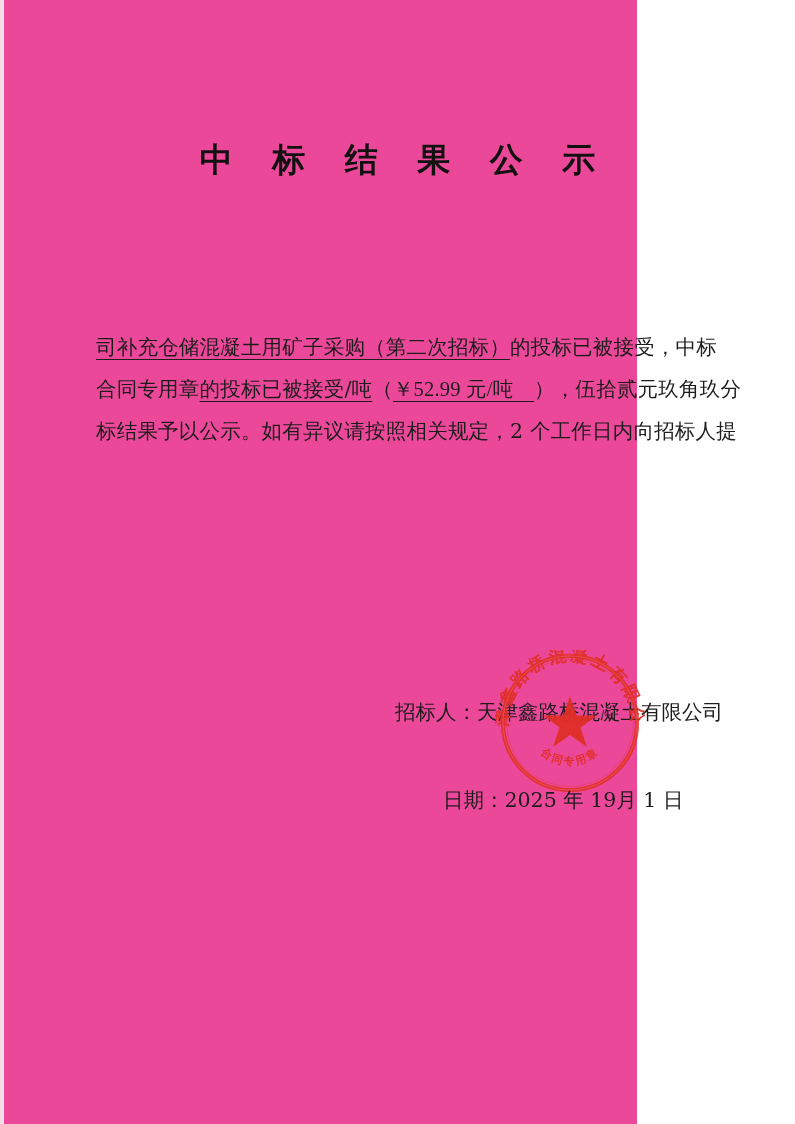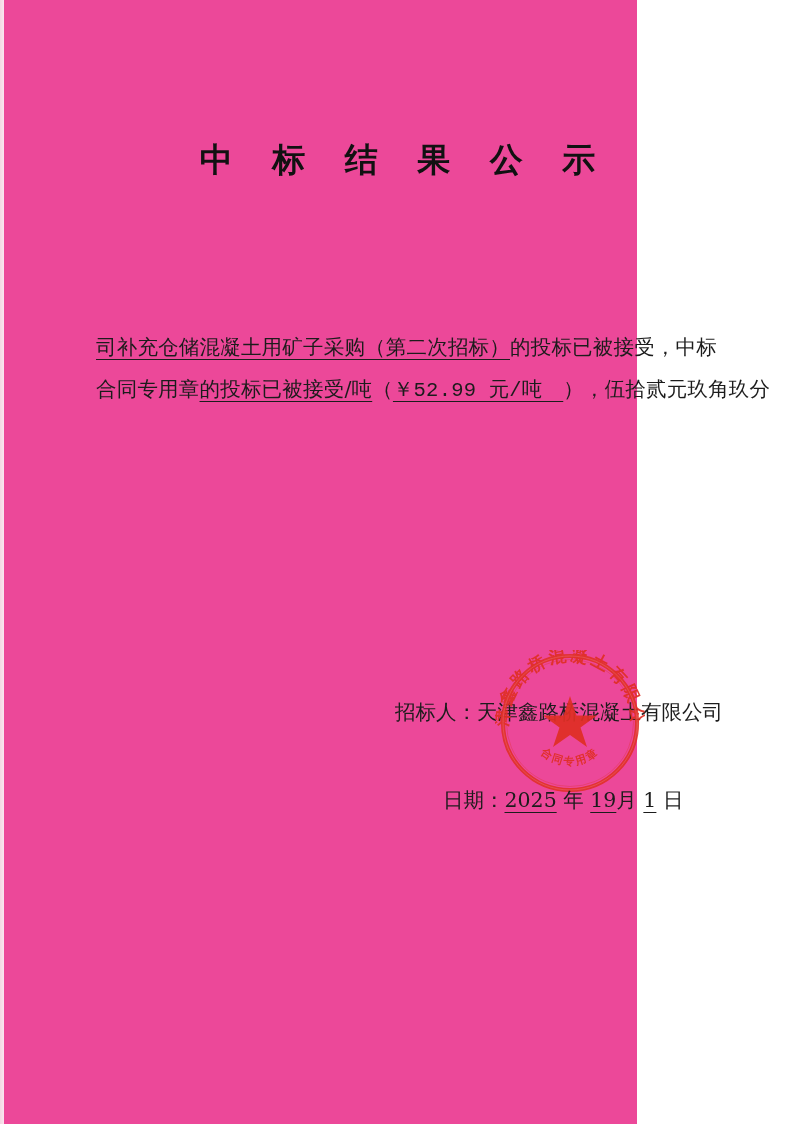--- a/index.html
+++ b/index.html
@@ -60,21 +60,21 @@
     height: 42px;
     white-space: pre;
     color: #1c1c1c;
     letter-spacing: .2px;
   }
   .body-line .ul {
     text-decoration: underline;
     text-underline-offset: 5px;
     text-decoration-thickness: 1.2px;
   }
-  .num { font-family: Liberation Mono, monospace; }
+  .num { font-family: Liberation Serif, serif; }
 
   
   .sign-line {
     position: absolute;
     left: 395px;
     top: 698px;
     font-size: 20.5px;
     white-space: pre;
     color: #1c1c1c;
     z-index: 1;
@@ -82,21 +82,20 @@
   .date-line {
     position: absolute;
     left: 443px;
     top: 786px;
     font-size: 20.5px;
     white-space: pre;
     color: #1c1c1c;
     z-index: 3;
   }
   .date-line .ul {
-    text-decoration: underline;
     text-underline-offset: 5px;
     text-decoration-thickness: 1.2px;
   }
 
   
   .seal {
     position: absolute;
     left: 495px;
     top: 650px;
     width: 150px;
@@ -116,20 +115,21 @@
 
   <div class="doc-title">中 标 结 果 公 示</div>
 
   <div class="body-block">
 
 
     <div class="body-line"><span class="ul">司补充仓储混凝土用矿子采购（第二次招标）</span><span>的投标已被接受，中标</span></div>
 
     <div class="body-line"><span>合同专用章</span><span class="ul">的投标已被接受/吨</span><span>（</span><span class="ul num">￥52.99 元/吨　</span><span>），伍拾贰元玖角玖分</span></div>
 
+    <div class="body-line">标结果予以公示。如有异议请按照相关规定，2 个工作日内向招标人提</div>
 
   </div>
 
   <div class="sign-line"><span>招标人：</span><span>天津鑫路桥混凝土有限公司</span></div>
 
   <div class="seal">
     <svg viewBox="0 0 150 143" xmlns="http://www.w3.org/2000/svg">
       <defs>
         <path id="arcTop" d="M 13 73 A 62 62 0 0 1 137 73" fill="none"></path>
         <path id="arcBottom" d="M 33 73 A 42 42 0 0 0 117 73" fill="none"></path>

